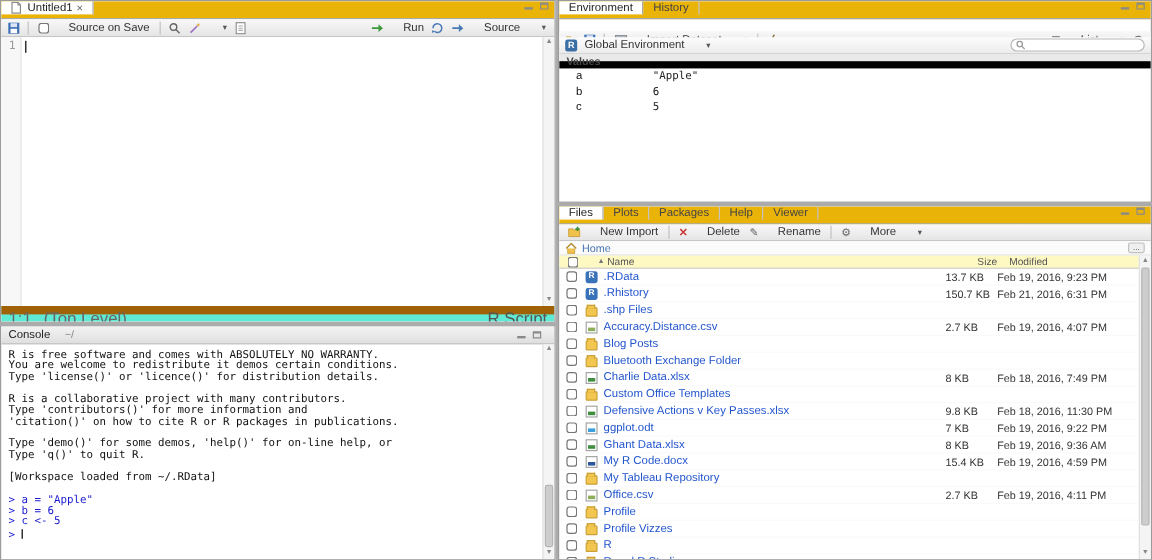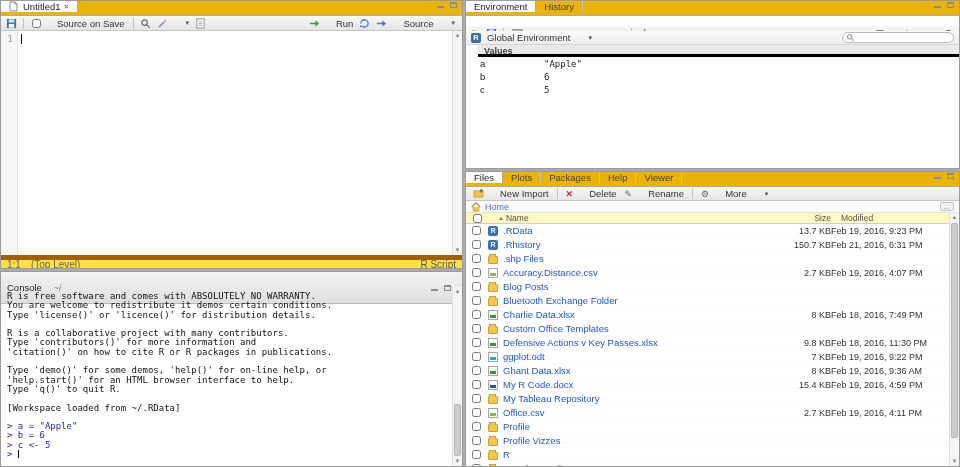--- a/index.html
+++ b/index.html
@@ -31,64 +31,64 @@
   .rcube{width:10px;height:10px;background:#3a6ea5;color:#fff;font-size:7.5px;font-weight:bold;text-align:center;line-height:10px;border-radius:2px}
 
   
   input[type=checkbox]{width:9px;height:9px;margin:0;flex:none}
 
   
   .editor{position:absolute;top:30px;left:0;right:0;bottom:13px;background:#fff}
   .gutter{position:absolute;left:0;top:0;bottom:0;width:17px;background:#f7f7f7;border-right:1px solid #e4e4e4;color:#9a9a9a;font-family:"DejaVu Sans Mono",monospace;font-size:9.5px;text-align:right;padding:2px 4px 0 0}
   .codearea{position:absolute;left:18px;top:0;right:10px;bottom:0;font-family:"DejaVu Sans Mono",monospace;font-size:9.5px;padding-top:2px}
   .edit-cursor{position:absolute;left:2px;top:3px;width:1px;height:10px;background:#000}
-  .statusbar{position:absolute;left:0;right:0;bottom:0;height:13px;background:#fde047;border-top:5px solid #a16207;display:flex;align-items:center;gap:10px;padding:0 6px;font-size:10px;color:#666}
+  .statusbar{position:absolute;left:0;right:0;bottom:0;height:13px;background:#5eead4;border-top:7px solid #a16207;display:flex;align-items:center;gap:10px;padding:0 6px;font-size:14px;color:#666}
   .statusbar .right{margin-left:auto;color:#555}
 
   
   .vscroll{position:absolute;right:0;width:10px;background:#f4f4f4;border-left:1px solid #e0e0e0}
   .sb-arrow{position:absolute;left:0;right:0;height:9px;font-size:6px;color:#888;text-align:center;line-height:9px}
   .sb-up{top:0}.sb-down{bottom:0}
   .sb-thumb{position:absolute;left:1px;right:1px;background:#cdcdcd;border:1px solid #b5b5b5;border-radius:2px}
 
   
-  .pane-header{position:absolute;top:0;left:0;right:0;height:32px;background:linear-gradient(#f3f3f3,#dfdfdf);border-bottom:1px solid #bbb;display:flex;align-items:center;gap:12px;padding:0 6px;font-size:9.5px;color:#222}
+  .pane-header{position:absolute;top:0;left:0;right:0;height:15px;background:linear-gradient(#f3f3f3,#dfdfdf);border-bottom:1px solid #bbb;display:flex;align-items:center;gap:12px;padding:0 6px;font-size:9.5px;color:#222}
   .console-path{color:#888;font-size:9px}
   .console-body{position:absolute;top:15px;left:0;right:10px;bottom:0;padding:5px 0 0 6px;font-family:"DejaVu Sans Mono",monospace;font-size:9px;line-height:9.3px;color:#111;overflow:hidden}
   .cline{white-space:pre}
   .cline.input{color:#1919ce}
   .cline.prompt{color:#1919ce}
   .cursor{display:inline-block;width:1px;height:8px;background:#000;vertical-align:-1px}
 
   
   .scope-row{position:absolute;top:30px;left:0;right:0;height:14px;background:linear-gradient(#fcfcfc,#ececec);border-bottom:1px solid #d5d5d5;display:flex;align-items:center;gap:4px;padding:0 5px;font-size:9.5px}
   .search-box{margin-left:auto;width:112px;height:11px;background:#fff;border:1px solid #b9b9b9;border-radius:6px;display:flex;align-items:center;padding:0 3px;gap:2px}
   .search-box input{border:none;outline:none;width:92px;font-size:8.5px;background:transparent}
-  .section-band{position:absolute;top:44px;left:12px;right:0;height:12px;background:#e9e9e9;border-bottom:3px solid #000000;font-size:9px;font-weight:bold;color:#444;padding:0 6px;line-height:12px}
+  .section-band{position:absolute;top:44px;left:0;right:0;height:12px;background:#e9e9e9;border-bottom:6px solid #000000;font-size:9px;font-weight:bold;color:#444;padding:0 6px;line-height:12px}
   .env-values{position:absolute;top:56px;left:0;right:0}
   .erow{height:13px;display:flex;align-items:center;font-size:9.5px}
   .ename{width:78px;padding-left:14px;color:#111}
   .evalue{color:#222;font-family:"DejaVu Sans Mono",monospace;font-size:9px}
 
   
   .breadcrumb{position:absolute;top:29px;left:0;right:0;height:12px;background:#fbfbfb;border-bottom:1px solid #e2e2e2;display:flex;align-items:center;gap:4px;padding:0 5px;font-size:9px}
   .crumb{color:#4875b0}
   .more-box{margin-left:auto;width:14px;height:9px;border:1px solid #c0c0c0;background:#efefef;border-radius:2px;font-size:7px;line-height:7px;text-align:center;color:#666}
   .fheader{position:absolute;top:41px;left:0;right:10px;height:11px;background:#fef9c3;border-bottom:1px solid #cfcfcf;display:flex;align-items:center;font-size:8.5px;color:#555}
   .fh-check{width:22px;display:flex;justify-content:center}
   .sort-icon{font-size:6px;color:#777;margin:0 2px 0 10px}
   .fh-name{flex:1}
   .fh-size{width:43px;text-align:right}
   .fh-mod{width:118px;padding-left:10px}
   .files-body{position:absolute;top:52px;left:0;right:10px;bottom:0;overflow:hidden}
   .frow{height:14px;display:flex;align-items:center;font-size:9.5px;border-bottom:1px solid #fafafa}
   .frow input{margin:0 7px 0 6px}
   .fi{width:10px;height:10px;display:inline-block;position:relative;margin-right:5px;flex:none}
   .fname{flex:1;color:#2255cc;text-decoration:none;white-space:nowrap;overflow:hidden}
-  .fsize{width:43px;text-align:right;color:#333;font-size:9px}
+  .fsize{width:43px;text-align:left;color:#333;font-size:9px}
   .fmod{width:118px;color:#333;font-size:9px;white-space:nowrap}
 
   .fi-rdata,.fi-history{background:#3a72b9;border-radius:2px}
   .fi-rdata::after,.fi-history::after{content:"R";position:absolute;left:0;right:0;top:0;color:#fff;font-size:7px;font-weight:bold;text-align:center;line-height:10px}
   .fi-folder{background:#f3c64f;border:1px solid #c9a138;border-radius:1px;margin-top:2px;height:8px}
   .fi-folder::before{content:"";position:absolute;top:-3px;left:0;width:5px;height:2px;background:#f3c64f;border:1px solid #c9a138;border-bottom:none}
   .fi-csv,.fi-xlsx,.fi-docx,.fi-odt{background:#fff;border:1px solid #a5a5a5}
   .fi-csv::after,.fi-xlsx::after,.fi-docx::after,.fi-odt::after{content:"";position:absolute;left:1px;right:1px;bottom:1px;height:3px}
   .fi-csv::after{background:#8fae5a}
   .fi-xlsx::after{background:#3f8f3f}
@@ -206,21 +206,20 @@
   <div class="console-body">
       <div class="cline output">R is free software and comes with ABSOLUTELY NO WARRANTY.</div>
       <div class="cline output">You are welcome to redistribute it demos certain conditions.</div>
       <div class="cline output">Type 'license()' or 'licence()' for distribution details.</div>
       <div class="cline output">&nbsp;</div>
       <div class="cline output">R is a collaborative project with many contributors.</div>
       <div class="cline output">Type 'contributors()' for more information and</div>
       <div class="cline output">'citation()' on how to cite R or R packages in publications.</div>
       <div class="cline output">&nbsp;</div>
       <div class="cline output">Type 'demo()' for some demos, 'help()' for on-line help, or</div>
-      <div class="cline output">'help.start()' for an HTML browser interface to help.</div>
       <div class="cline output">Type 'q()' to quit R.</div>
       <div class="cline output">&nbsp;</div>
       <div class="cline output">[Workspace loaded from ~/.RData]</div>
       <div class="cline output">&nbsp;</div>
       <div class="cline input">&gt; a = "Apple"</div>
       <div class="cline input">&gt; b = 6</div>
       <div class="cline input">&gt; c &lt;- 5</div>
       <div class="cline prompt">&gt; <span class="cursor"></span></div>
     </div>
   <div class="vscroll" style="top:15px;bottom:0">

